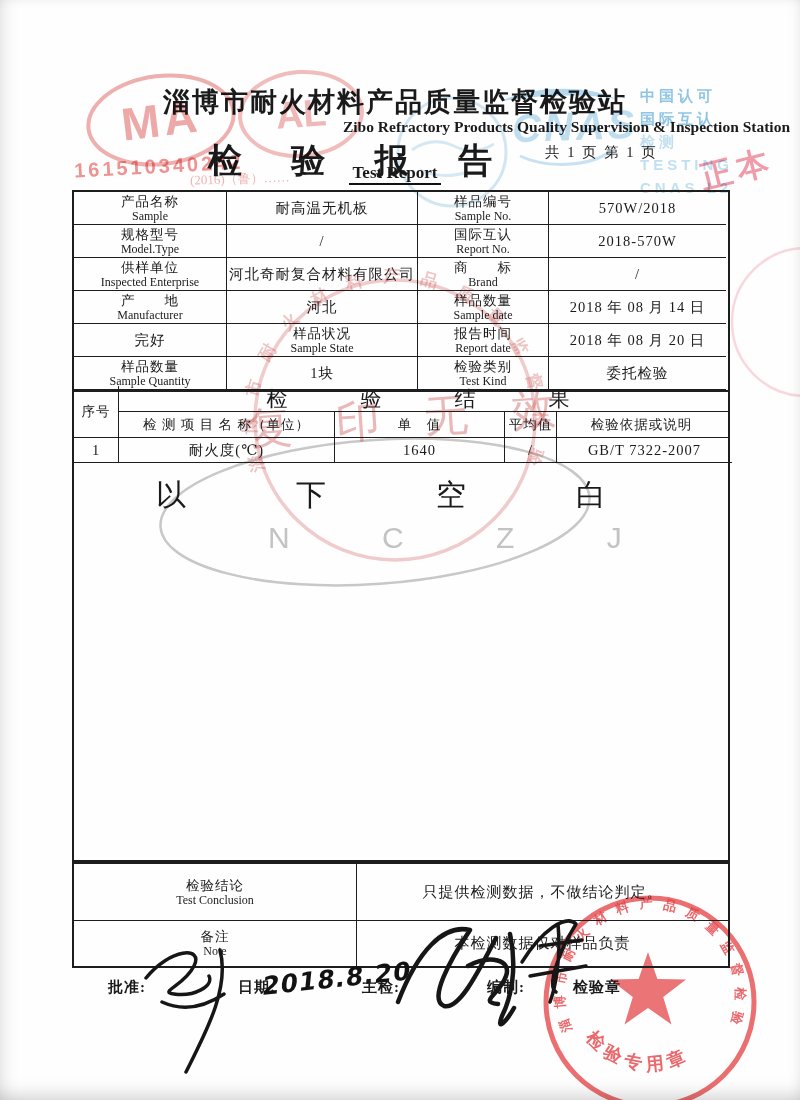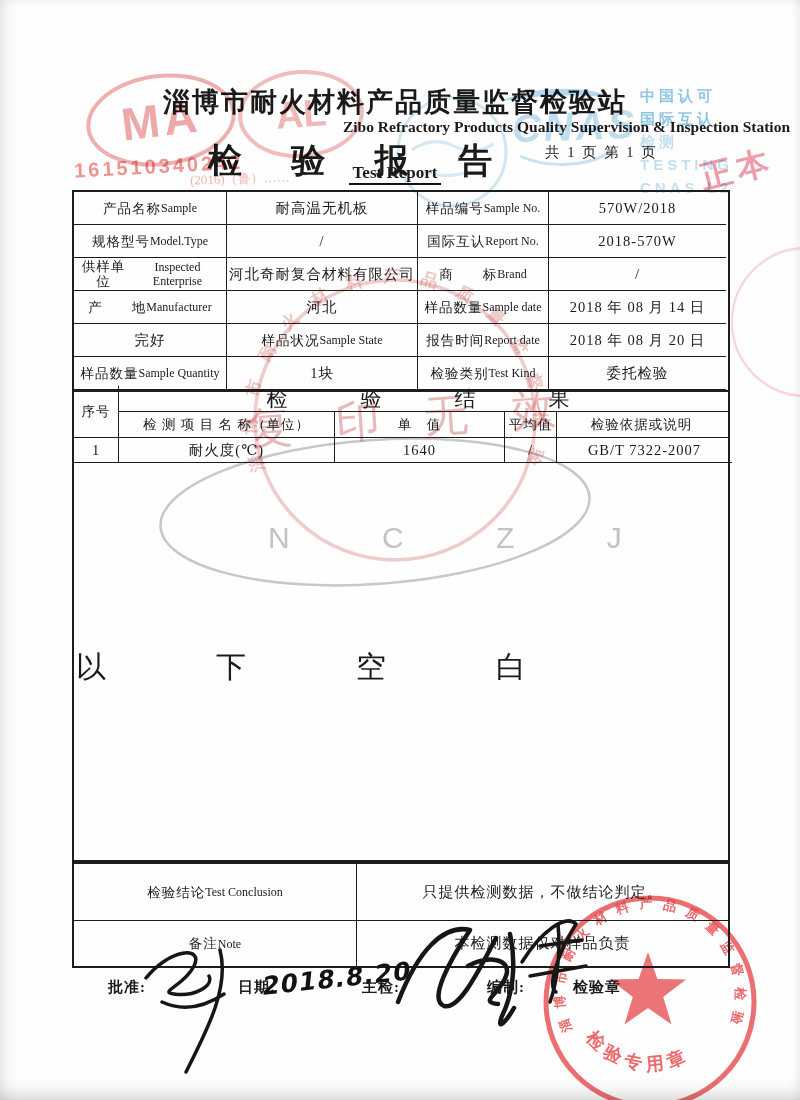--- a/index.html
+++ b/index.html
@@ -31,21 +31,21 @@
               color:rgba(125,188,224,.85);font-family:"Liberation Sans",sans-serif;font-weight:bold;}
   .cnas-lines div:nth-child(n+3){opacity:.55;}
   .cnas-word{top:104px;left:512px;font-size:40px;font-weight:bold;font-style:italic;letter-spacing:3px;
              color:rgba(128,190,226,.5);font-family:"Liberation Sans",sans-serif;transform:rotate(-2deg);}
   .zhengben{top:148px;left:700px;font-size:32px;font-weight:bold;letter-spacing:5px;
             color:rgba(236,118,138,.72);transform:rotate(-14deg);}
   
   .tbl{left:72px;width:658px;border:2px solid #1d1d1d;box-sizing:border-box;background:transparent;}
   .grid{display:grid;}
   .cell{border-right:1.5px solid #1d1d1d;border-bottom:1.5px solid #1d1d1d;box-sizing:border-box;
-        display:flex;align-items:center;justify-content:center;text-align:center;
+        display:flex;flex-direction:column;align-items:center;justify-content:center;text-align:center;
         padding:1px 2px;overflow:hidden;}
   .cell.last{border-right:none;}
   .cell.bot{border-bottom:none;}
   .lz{font-size:13.5px;letter-spacing:1px;line-height:15px;}
   .le{font-size:12px;line-height:14px;}
   .val{font-size:14.5px;letter-spacing:1px;}
   .sec-title{font-size:21px;font-weight:normal;letter-spacing:26px;margin-left:15px;}
   .colhead{font-size:13.5px;letter-spacing:1px;}
   .blank-note{font-size:30px;letter-spacing:40px;font-family:"Liberation Sans",sans-serif;
               padding-top:12px;justify-content:flex-start;}

